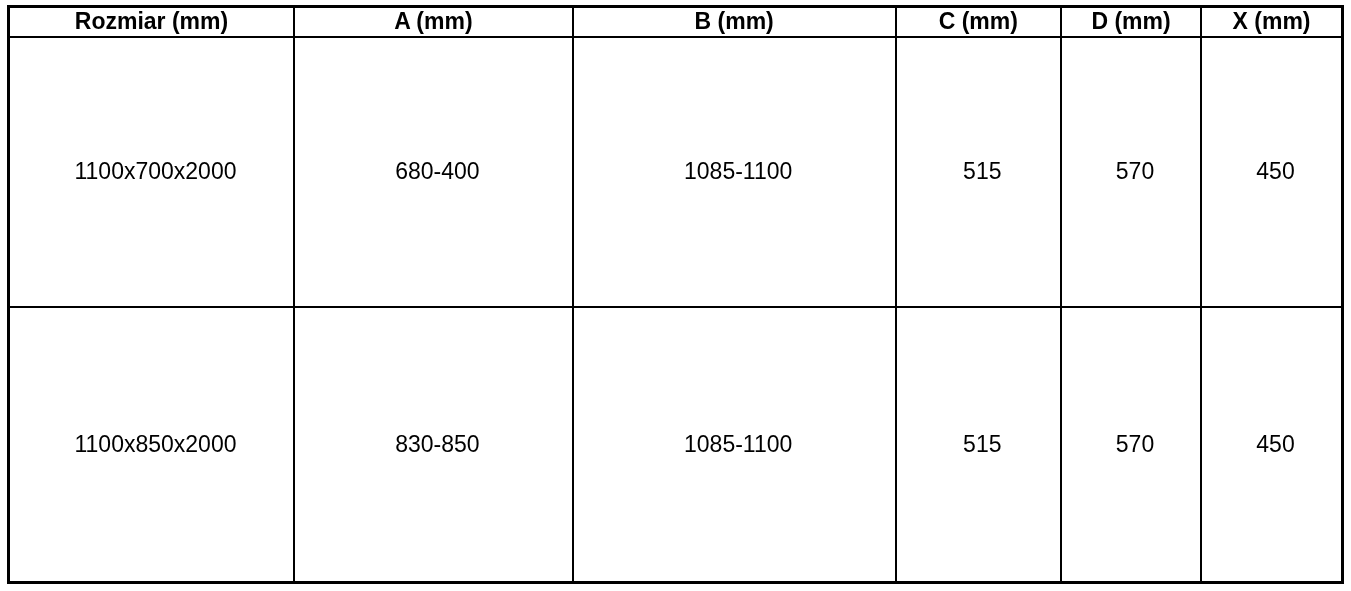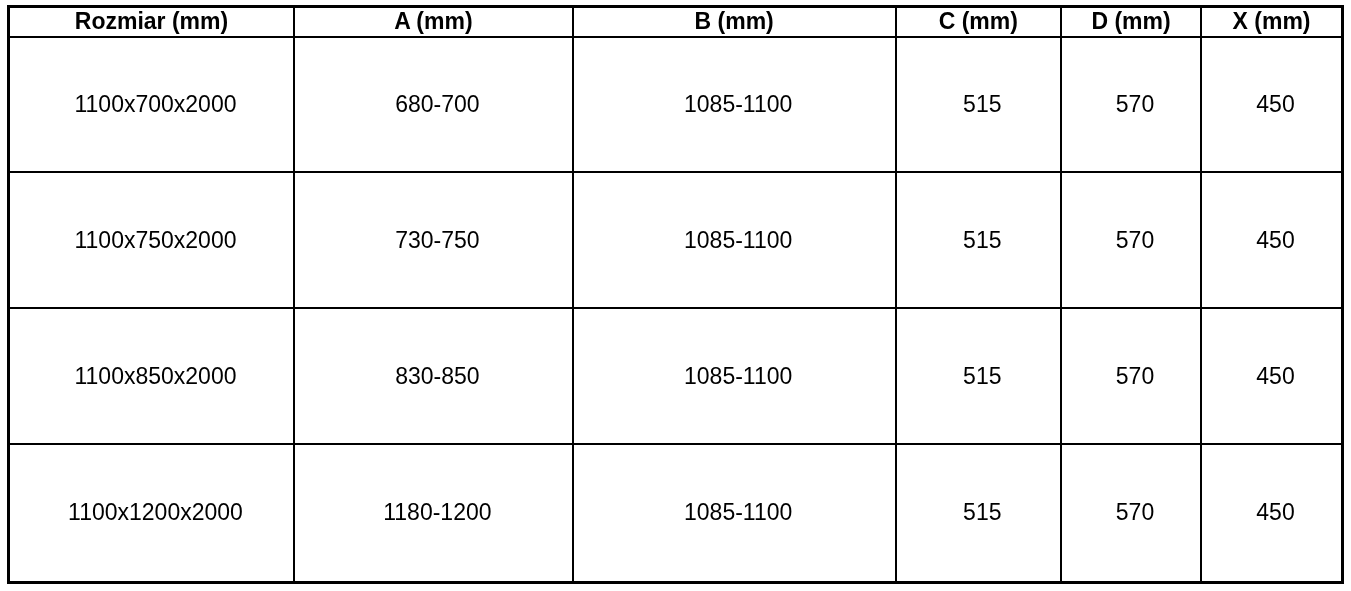--- a/index.html
+++ b/index.html
@@ -59,44 +59,28 @@
         <th>A (mm)</th>
         <th>B (mm)</th>
         <th>C (mm)</th>
         <th>D (mm)</th>
         <th>X (mm)</th>
       </tr>
   </thead>
   <tbody>
       <tr>
         <td>1100x700x2000</td>
-        <td>680-700</td>
-        <td>1085-1100</td>
-        <td>515</td>
-        <td>570</td>
-        <td>450</td>
-      </tr>
-      <tr>
-        <td>1100x750x2000</td>
-        <td>730-750</td>
+        <td>680-400</td>
         <td>1085-1100</td>
         <td>515</td>
         <td>570</td>
         <td>450</td>
       </tr>
       <tr>
         <td>1100x850x2000</td>
         <td>830-850</td>
         <td>1085-1100</td>
         <td>515</td>
         <td>570</td>
         <td>450</td>
       </tr>
-      <tr>
-        <td>1100x1200x2000</td>
-        <td>1180-1200</td>
-        <td>1085-1100</td>
-        <td>515</td>
-        <td>570</td>
-        <td>450</td>
-      </tr>
     </tbody>
 </table>
 
 </body></html>

